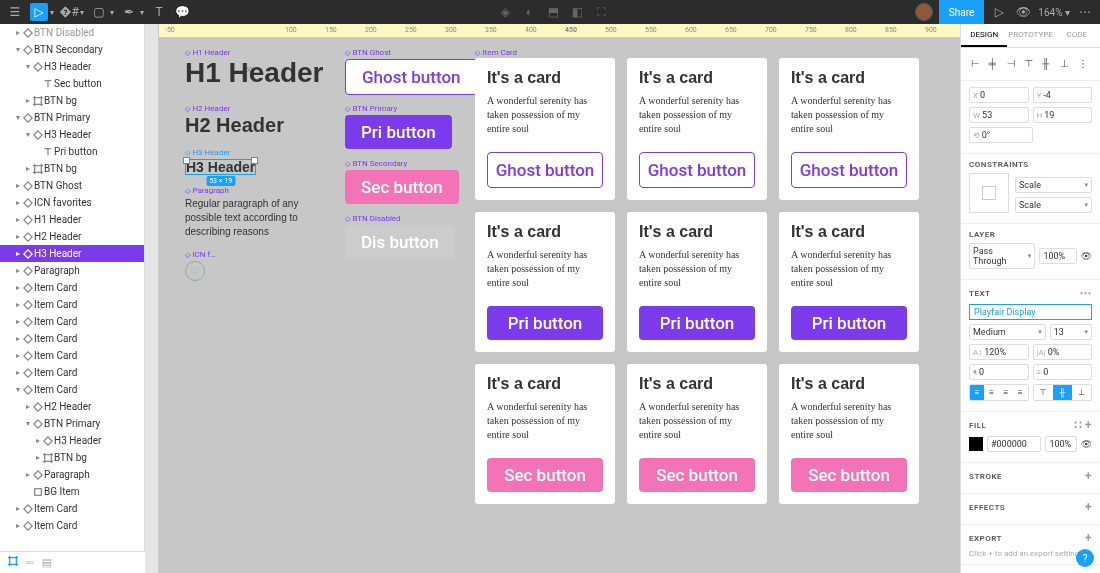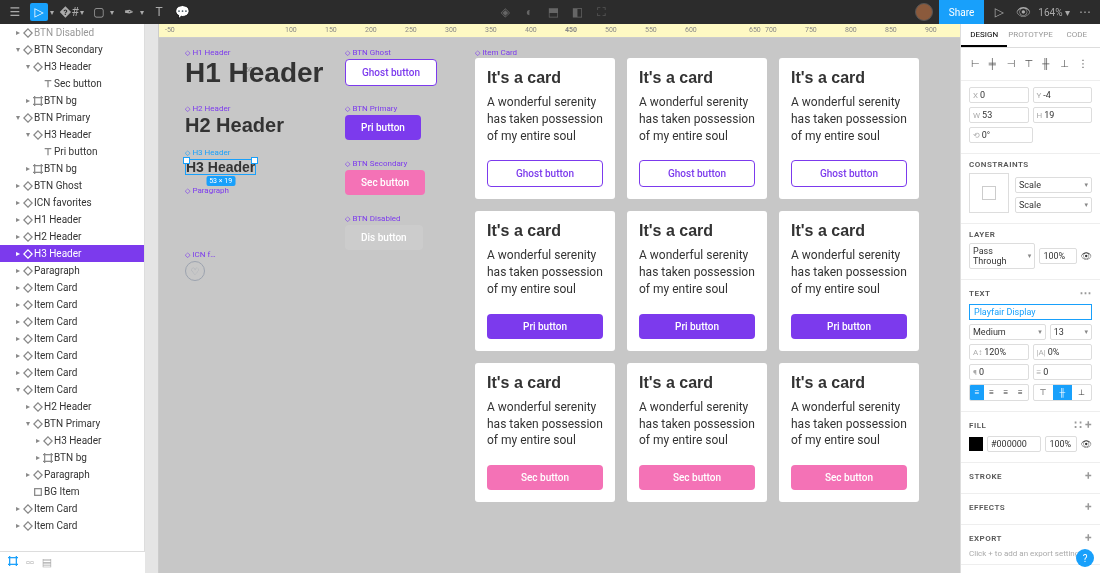--- a/index.html
+++ b/index.html
@@ -35,38 +35,38 @@
 
 .art { position: absolute; }
 .art-label { font-size: 8px; color: #7c3aed; margin-bottom: 2px; display: flex; align-items: center; gap: 2px; }
 .art-label::before { content: "◇"; font-size: 7px; }
 
 .h1 { font: 800 28px/1 sans-serif; }
 .h2 { font: 800 20px/1 sans-serif; }
 .h3 { font: 700 14px/1 sans-serif; }
 .para { font: 400 10px/1.4 sans-serif; max-width: 130px; }
 
-.btn { display: inline-flex; align-items: center; justify-content: center; padding: 7px 16px; border-radius: 4px; font-size: 10px; font-weight: 500; }
+.btn { display: inline-flex; align-items: center; justify-content: center; padding: 7px 16px; border-radius: 4px; font-size: 17px; font-weight: 500; }
 .btn-ghost { border: 1px solid #7c3aed; color: #7c3aed; background: #fff; }
 .btn-pri { background: #7c3aed; color: #fff; }
 .btn-sec { background: #f472b6; color: #fff; }
 .btn-dis { background: #ccc; color: #fff; }
 
 .sel-box { border: 1px solid #18a0fb; position: relative; }
 .sel-box::before, .sel-box::after { content: ""; position: absolute; width: 5px; height: 5px; background: #fff; border: 1px solid #18a0fb; }
 .sel-box::before { left: -3px; top: -3px; }
 .sel-box::after { right: -3px; top: -3px; }
 .sel-dims { position: absolute; left: 50%; transform: translateX(-50%); top: 100%; margin-top: 2px; background: #18a0fb; color: #fff; font-size: 7px; padding: 1px 3px; border-radius: 2px; white-space: nowrap; }
 
 .heart { width: 20px; height: 20px; border: 1.5px solid #9ca3af; border-radius: 50%; display: flex; align-items: center; justify-content: center; color: #9ca3af; font-size: 10px; }
 
 .card-grid { position: absolute; display: grid; grid-template-columns: repeat(3, 140px); gap: 12px; }
 .card { background: #fff; border-radius: 3px; padding: 12px; }
 .card-title { font: 800 16px/1 sans-serif; margin-bottom: 8px; }
-.card-body { font-size: 12px; color: #333; line-height: 1.4; margin-bottom: 16px; }
+.card-body { font-size: 10px; color: #333; line-height: 1.4; margin-bottom: 16px; font-family: Liberation Serif, serif; }
 .card .btn { width: 100%; padding: 7px 0; }
 
 .right { width: 140px; background: #fff; border-left: 1px solid #ddd; font-size: 9px; overflow-y: auto; }
 .right .tabs { display: flex; border-bottom: 1px solid #ddd; }
 .right .tab { flex: 1; text-align: center; padding: 6px 0; font-size: 8px; color: #999; }
 .right .tab.active { color: #000; border-bottom: 2px solid #000; }
 .right .section { padding: 6px 8px; border-bottom: 1px solid #eee; }
 .right .sec-title { font-size: 8px; font-weight: 600; letter-spacing: .5px; color: #555; margin-bottom: 4px; display: flex; justify-content: space-between; align-items: center; }
 .right .plus { color: #999; font-size: 12px; }
 .right .field-row { display: flex; gap: 4px; margin-bottom: 4px; align-items: center; }
@@ -427,21 +427,21 @@
         <span class="tick" style="left: 180px;">150</span>
         <span class="tick" style="left: 220px;">200</span>
         <span class="tick" style="left: 260px;">250</span>
         <span class="tick" style="left: 300px;">300</span>
         <span class="tick" style="left: 340px;">350</span>
         <span class="tick" style="left: 380px;">400</span>
         <span class="tick" style="left: 420px; font-weight: bold;">450</span>
         <span class="tick" style="left: 460px;">500</span>
         <span class="tick" style="left: 500px;">550</span>
         <span class="tick" style="left: 540px;">600</span>
-        <span class="tick" style="left: 604px;">650</span>
+        <span class="tick" style="left: 580px;">650</span>
         <span class="tick" style="left: 620px;">700</span>
         <span class="tick" style="left: 660px;">750</span>
         <span class="tick" style="left: 700px;">800</span>
         <span class="tick" style="left: 740px;">850</span>
         <span class="tick" style="left: 780px;">900</span>
         <span class="tick" style="left: 820px;">950</span>
       </div>
     <div class="ruler-v"></div>
 
     <div class="art" style="left:40px;top:24px">
@@ -454,20 +454,21 @@
     </div>
     <div class="art" style="left:40px;top:124px">
       <div class="art-label" style="color:#18a0fb">H3 Header</div>
       <div class="sel-box" style="display:inline-block">
         <div class="h3">H3 Header</div>
         <div class="sel-dims">53 × 19</div>
       </div>
     </div>
     <div class="art" style="left:40px;top:162px">
       <div class="art-label">Paragraph</div>
+      <div class="para">Regular paragraph of any possible text according to describing reasons</div>
     </div>
     <div class="art" style="left:40px;top:226px">
       <div class="art-label">ICN f…</div>
       <div class="heart">♡</div>
     </div>
 
     <div class="art" style="left:200px;top:24px">
       <div class="art-label">BTN Ghost</div>
       <div class="btn btn-ghost">Ghost button</div>
     </div>

